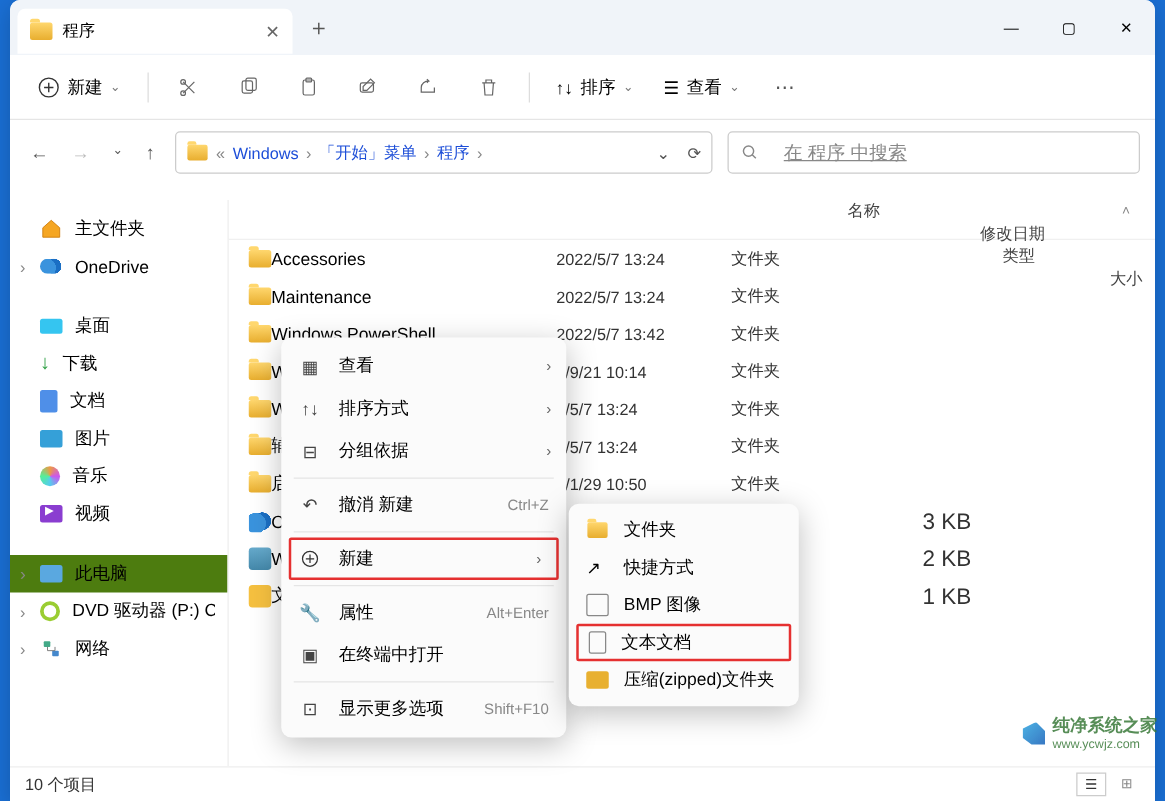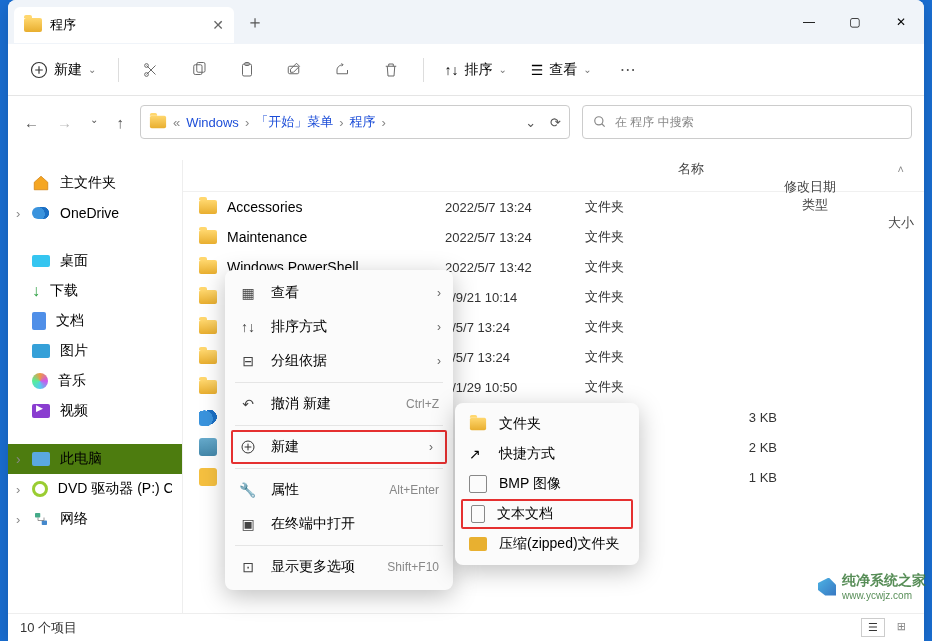--- a/index.html
+++ b/index.html
@@ -17,21 +17,21 @@
 .tbsep { width: 1px; height: 24px; background: #ddd; margin: 0 4px; }
 .tbicon { width: 40px; height: 40px; display: flex; align-items: center; justify-content: center; color: #555; }
 .tbtext { display: flex; align-items: center; gap: 6px; font-size: 14px; padding: 0 8px; }
 .addrbar { height: 52px; display: flex; align-items: center; padding: 0 12px; gap: 12px; }
 .navarrows { display: flex; gap: 18px; padding: 0 4px; }
 .navarrows div { color: #555; font-size: 15px; }
 .patharea { flex: 1; height: 34px; border: 1px solid #ccc; border-radius: 4px; display: flex; align-items: center; padding: 0 8px; gap: 4px; font-size: 13px; }
 .crumb { color: #1d4ed8; }
 .csep { color: #888; margin: 0 2px; }
 .pathactions { margin-left: auto; display: flex; gap: 14px; color: #555; }
-.searchbox { width: 330px; height: 34px; border: 1px solid #ccc; border-radius: 4px; display: flex; align-items: center; padding: 0 10px; gap: 8px; color: #888; font-size: 12px; }
+.searchbox { width: 330px; height: 34px; border: 1px solid #ccc; border-radius: 4px; display: flex; align-items: center; padding: 0 10px; gap: 20px; color: #888; font-size: 15px; text-decoration: underline; }
 .mainarea { flex: 1; display: flex; overflow: hidden; margin-top: 12px; }
 .sidebar { width: 175px; border-right: 1px solid #eee; padding: 8px 0; overflow-y: auto; }
 .sbitem { display: flex; align-items: center; height: 30px; padding: 0 10px 0 24px; gap: 10px; font-size: 14px; position: relative; }
 .sbitem.exp::before { content: '›'; position: absolute; left: 8px; color: #888; font-size: 13px; }
 .sbitem.sel { background: #4d7c0f; }
 .sbitem.sel::before { content: '›'; position: absolute; left: 8px; color: #888; }
 .sbgap { height: 18px; }
 .icon-folder { width: 18px; height: 14px; background: linear-gradient(#ffd76e,#e8ae2f); border-radius: 2px; position:relative; }
 .icon-folder::before { content:''; position:absolute; top:-3px; left:0; width:8px; height:3px; background:#ffd76e; border-radius:2px 2px 0 0; }
 .icon-home { width:18px; height:18px; }
@@ -47,24 +47,24 @@
 .icon-dvd { width:16px; height:16px; border:3px solid #9acd32; border-radius:50%; }
 .icon-net { width:18px; height:18px; }
 .content { flex: 1; display: flex; flex-direction: column; position: relative; }
 .columns { display: flex; height: 32px; align-items: flex-end; font-size: 13px; color: #444; border-bottom: 1px solid #f0f0f0; padding-left: 16px; flex-direction: column; }
 .col-name { width: 246px; display:flex; align-items:center; gap:6px; }
 .col-date { width: 140px; }
 .col-type { width: 122px; }
 .col-size { width: 80px; text-align: right; padding-right:10px; }
 .filelist { flex: 1; }
 .filerow { display: flex; height: 30px; align-items: center; padding-left: 16px; font-size: 14px; }
-.filerow .fname { width: 246px; display: flex; align-items: center; gap: 10px; }
+.filerow .fname { width: 246px; display: flex; align-items: center; }
 .filerow .fdate { width: 140px; color: #333; font-size:13px; }
 .filerow .ftype { width: 122px; color: #333; font-size:13px; }
-.filerow .fsize { width: 80px; text-align: right; color: #333; font-size:13px; padding-right:10px; }
+.filerow .fsize { width: 80px; text-align: right; color: #333; font-size:18px; padding-right:10px; }
 .appicon { width:18px; height:18px; border-radius:3px; }
 .statusbar { height: 28px; border-top: 1px solid #eee; display: flex; align-items: center; padding: 0 12px; font-size: 13px; color: #333; gap: 12px; }
 .ctxmenu { position: absolute; left: 225px; top: 270px; width: 228px; background: #fbfbfb; border-radius: 8px; box-shadow: 0 6px 24px rgba(0,0,0,0.25); padding: 6px 0; font-size: 14px; z-index: 10; }
 .ctxitem { display: flex; align-items: center; height: 34px; padding: 0 14px; gap: 14px; position: relative; }
 .ctxitem .kbd { margin-left: auto; color: #888; font-size: 12px; }
 .ctxitem .arrow { position: absolute; right: 12px; color: #666; font-size: 12px; }
 .ctxsep { height: 1px; background: #e5e5e5; margin: 4px 10px; }
 .ctxhl { border: 2px solid #e53030; margin: 0 6px; border-radius: 2px; padding: 0 6px; }
 .submenu { position: absolute; left: 455px; top: 403px; width: 184px; background: #fbfbfb; border-radius: 8px; box-shadow: 0 6px 24px rgba(0,0,0,0.25); padding: 6px; font-size: 14px; z-index: 11; }
 .subitem { display: flex; align-items: center; height: 30px; padding: 0 8px; gap: 12px; }

